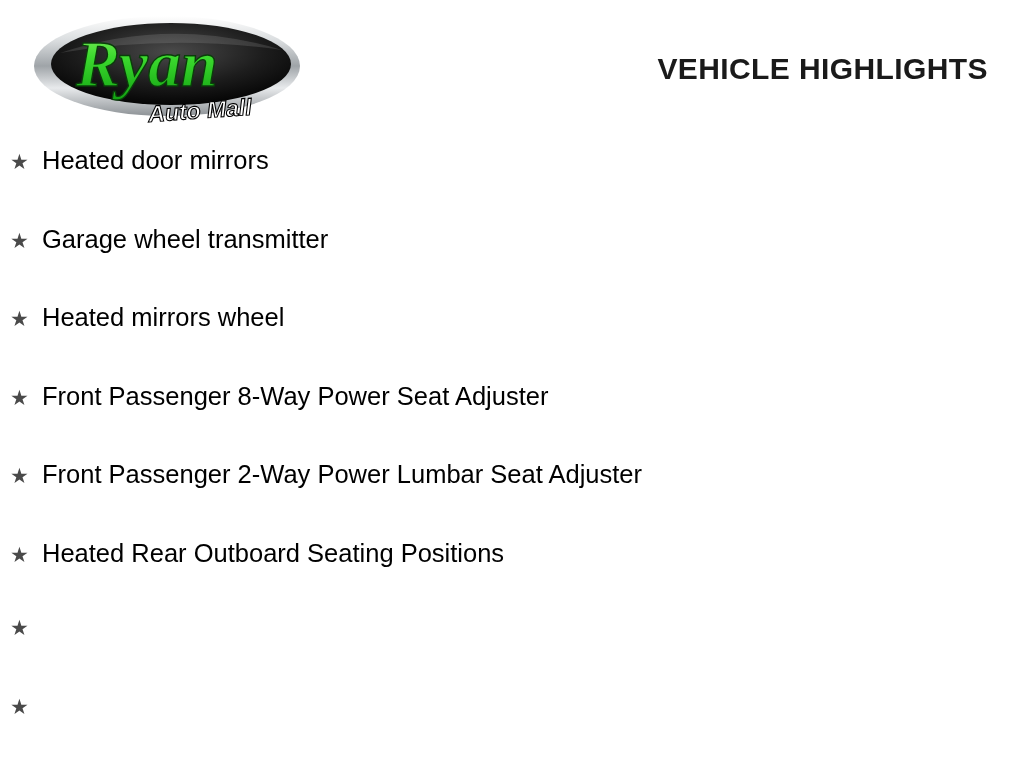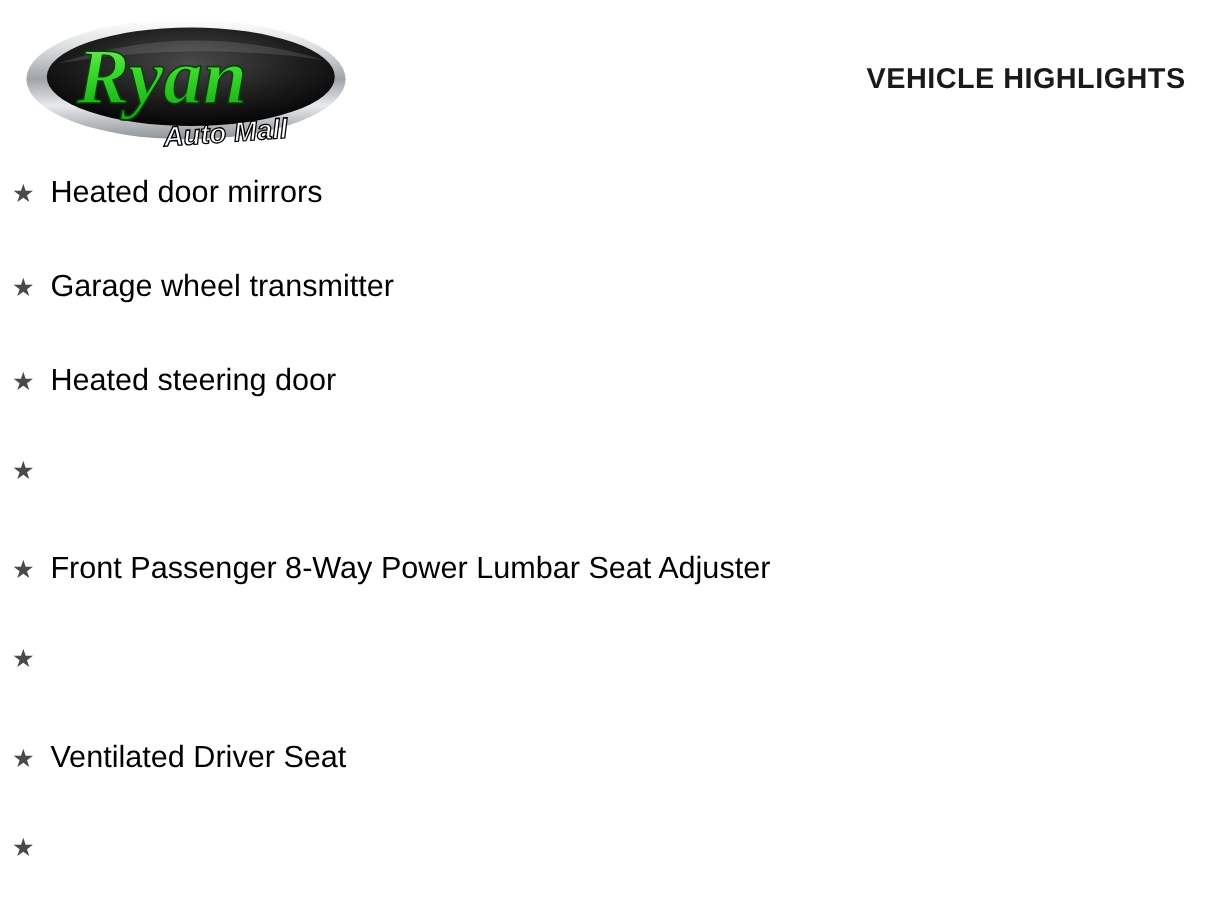--- a/index.html
+++ b/index.html
@@ -17,31 +17,31 @@
   }
 
   
   .header {
     position: relative;
     height: 130px;
   }
 
   .logo-wrap {
     position: absolute;
-    left: 18px;
+    left: 30px;
     top: 8px;
     width: 275px;
     height: 118px;
   }
 
   .page-title {
     position: absolute;
     right: 36px;
     top: 52px;
-    font-size: 24px;
+    font-size: 30px;
     font-weight: bold;
     letter-spacing: 0.4px;
     color: #1a1a1a;
     white-space: nowrap;
   }
 
   
   .highlights {
     position: absolute;
     top: 146px;
@@ -123,32 +123,33 @@
     <li class="highlight-item">
       <span class="star-icon">★</span>
       <span class="highlight-label">Heated door mirrors</span>
     </li>
     <li class="highlight-item">
       <span class="star-icon">★</span>
       <span class="highlight-label">Garage wheel transmitter</span>
     </li>
     <li class="highlight-item">
       <span class="star-icon">★</span>
-      <span class="highlight-label">Heated steering door</span>
+      <span class="highlight-label">Heated mirrors wheel</span>
     </li>
     <li class="highlight-item">
       <span class="star-icon">★</span>
+      <span class="highlight-label">Front Passenger 8-Way Power Seat Adjuster</span>
     </li>
     <li class="highlight-item">
       <span class="star-icon">★</span>
-      <span class="highlight-label">Front Passenger 8-Way Power Lumbar Seat Adjuster</span>
+      <span class="highlight-label">Front Passenger 2-Way Power Lumbar Seat Adjuster</span>
     </li>
     <li class="highlight-item">
       <span class="star-icon">★</span>
+      <span class="highlight-label">Heated Rear Outboard Seating Positions</span>
     </li>
     <li class="highlight-item">
       <span class="star-icon">★</span>
-      <span class="highlight-label">Ventilated Driver Seat</span>
     </li>
     <li class="highlight-item">
       <span class="star-icon">★</span>
     </li>
   </ul>
 
 </body></html>

